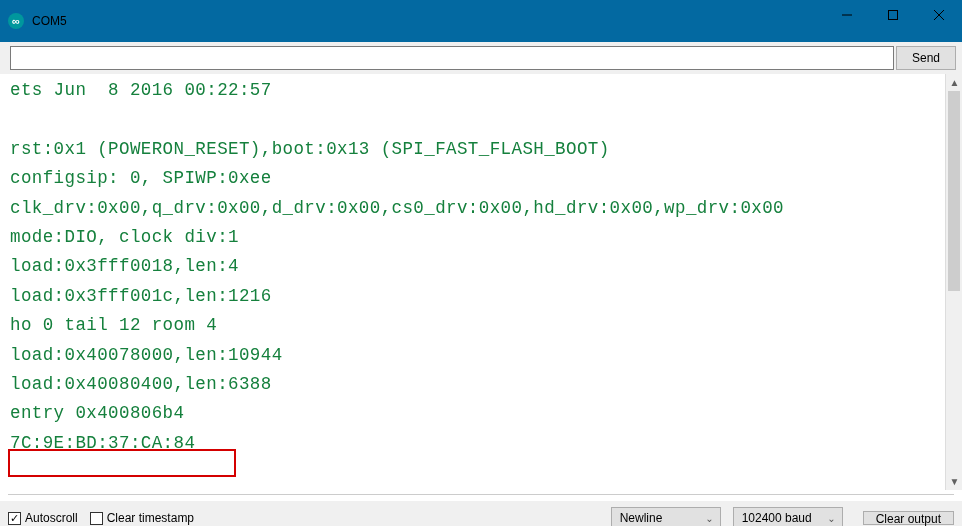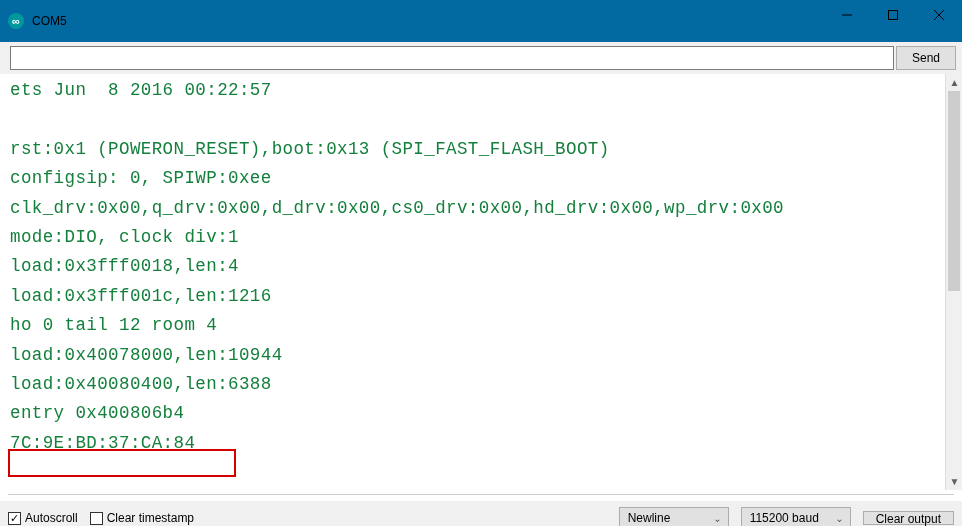--- a/index.html
+++ b/index.html
@@ -174,20 +174,21 @@
     font-size: 10px;
     color: #555;
   }
   .btn {
     height: 14px;
     padding: 0 12px;
     border: 1px solid #adadad;
     background: #e1e1e1;
     font-size: 12px;
     cursor: pointer;
+    margin-left: 8px;
   }
 </style>
 </head>
 <body>
 
 <div class="titlebar">
   <span class="app-icon"></span>
   <span class="title">COM5</span>
   <div class="win-controls">
     <div class="win-btn">
@@ -245,17 +246,17 @@
   <label class="check">
     <span class="box" id="chk-timestamp"></span>
     <span>Clear timestamp</span>
   </label>
   <span class="spacer"></span>
   <div class="dropdown">
     <span>Newline</span>
     <span class="chev">⌄</span>
   </div>
   <div class="dropdown">
-    <span>115200 baud</span>
+    <span>102400 baud</span>
     <span class="chev">⌄</span>
   </div>
   <button class="btn">Clear output</button>
 </div>
 
 </body></html>

